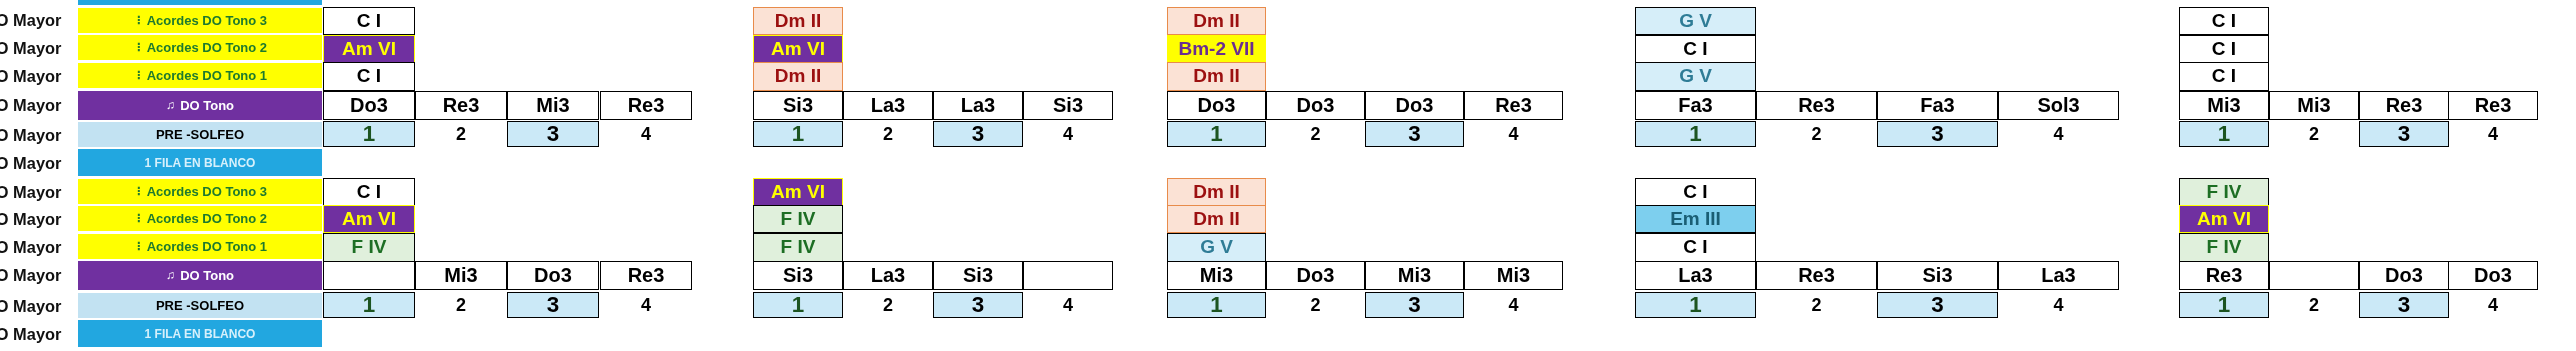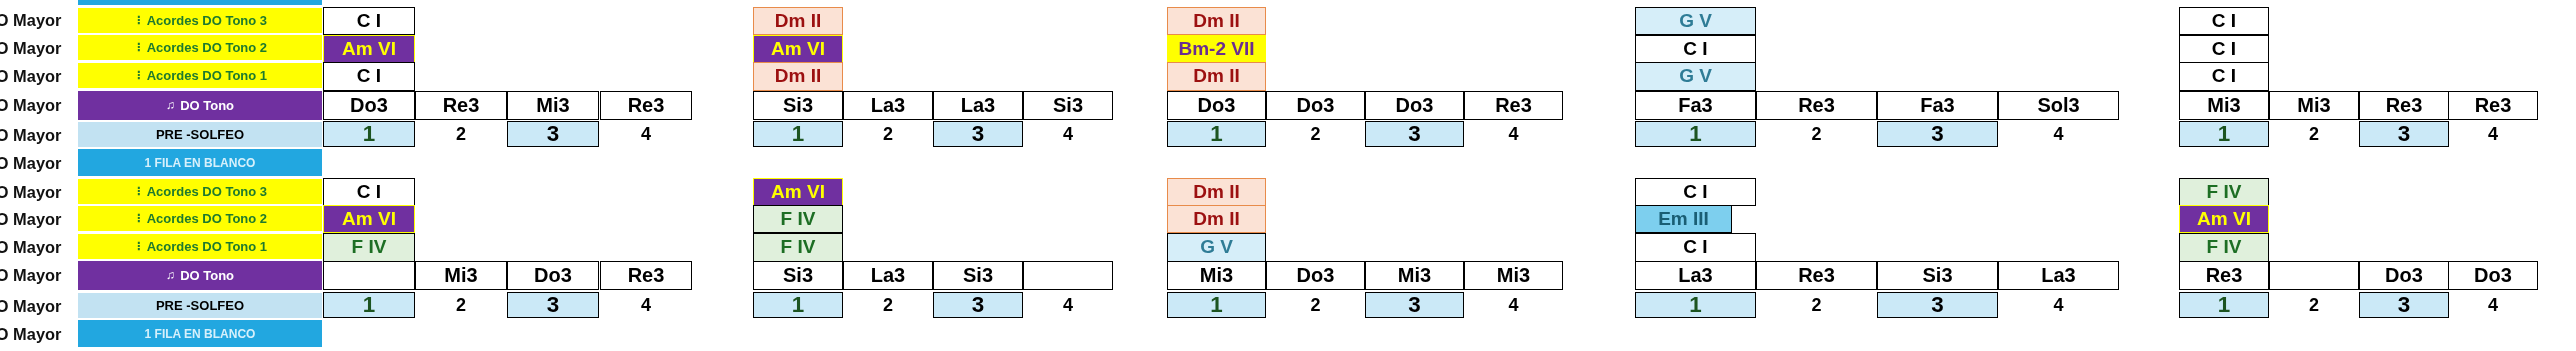--- a/index.html
+++ b/index.html
@@ -182,21 +182,21 @@
     <div class="cell chord" style="left: 1167px; top: 233px; width: 99px; height: 28.5px; background: rgb(214, 238, 249); color: rgb(47, 124, 150); border-color: rgb(0, 0, 0);">G V</div>
     <div class="cell note" style="left: 1167px; top: 261px; width: 99px; height: 28.5px;">Mi3</div>
     <div class="cell note" style="left: 1266px; top: 261px; width: 99px; height: 28.5px;">Do3</div>
     <div class="cell note" style="left: 1365px; top: 261px; width: 99px; height: 28.5px;">Mi3</div>
     <div class="cell note" style="left: 1464px; top: 261px; width: 99px; height: 28.5px;">Mi3</div>
     <div class="cell beat hl one" style="left: 1167px; top: 292px; width: 99px; height: 26px;">1</div>
     <div class="cell beat" style="left: 1266px; top: 292px; width: 99px; height: 26px;">2</div>
     <div class="cell beat hl" style="left: 1365px; top: 292px; width: 99px; height: 26px;">3</div>
     <div class="cell beat" style="left: 1464px; top: 292px; width: 99px; height: 26px;">4</div>
     <div class="cell chord" style="left: 1635px; top: 178px; width: 121px; height: 28px; background: rgb(255, 255, 255); color: rgb(0, 0, 0); border-color: rgb(0, 0, 0);">C I</div>
-    <div class="cell chord" style="left: 1635px; top: 205px; width: 97px; height: 28px; background: rgb(125, 207, 238); color: rgb(26, 94, 116); border-color: rgb(0, 0, 0);">Em III</div>
+    <div class="cell chord" style="left: 1635px; top: 205px; width: 121px; height: 28px; background: rgb(125, 207, 238); color: rgb(26, 94, 116); border-color: rgb(0, 0, 0);">Em III</div>
     <div class="cell chord" style="left: 1635px; top: 233px; width: 121px; height: 28.5px; background: rgb(255, 255, 255); color: rgb(0, 0, 0); border-color: rgb(0, 0, 0);">C I</div>
     <div class="cell note" style="left: 1635px; top: 261px; width: 121px; height: 28.5px;">La3</div>
     <div class="cell note" style="left: 1756px; top: 261px; width: 121px; height: 28.5px;">Re3</div>
     <div class="cell note" style="left: 1877px; top: 261px; width: 121px; height: 28.5px;">Si3</div>
     <div class="cell note" style="left: 1998px; top: 261px; width: 121px; height: 28.5px;">La3</div>
     <div class="cell beat hl one" style="left: 1635px; top: 292px; width: 121px; height: 26px;">1</div>
     <div class="cell beat" style="left: 1756px; top: 292px; width: 121px; height: 26px;">2</div>
     <div class="cell beat hl" style="left: 1877px; top: 292px; width: 121px; height: 26px;">3</div>
     <div class="cell beat" style="left: 1998px; top: 292px; width: 121px; height: 26px;">4</div>
     <div class="cell chord" style="left: 2179px; top: 178px; width: 90px; height: 28px; background: rgb(224, 240, 220); color: rgb(29, 110, 36); border-color: rgb(0, 0, 0);">F IV</div>

